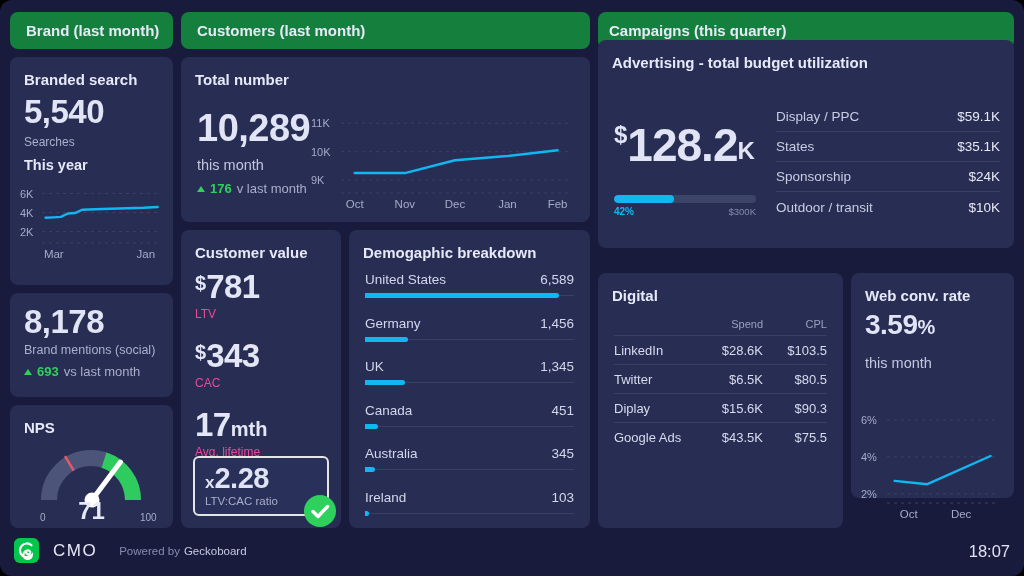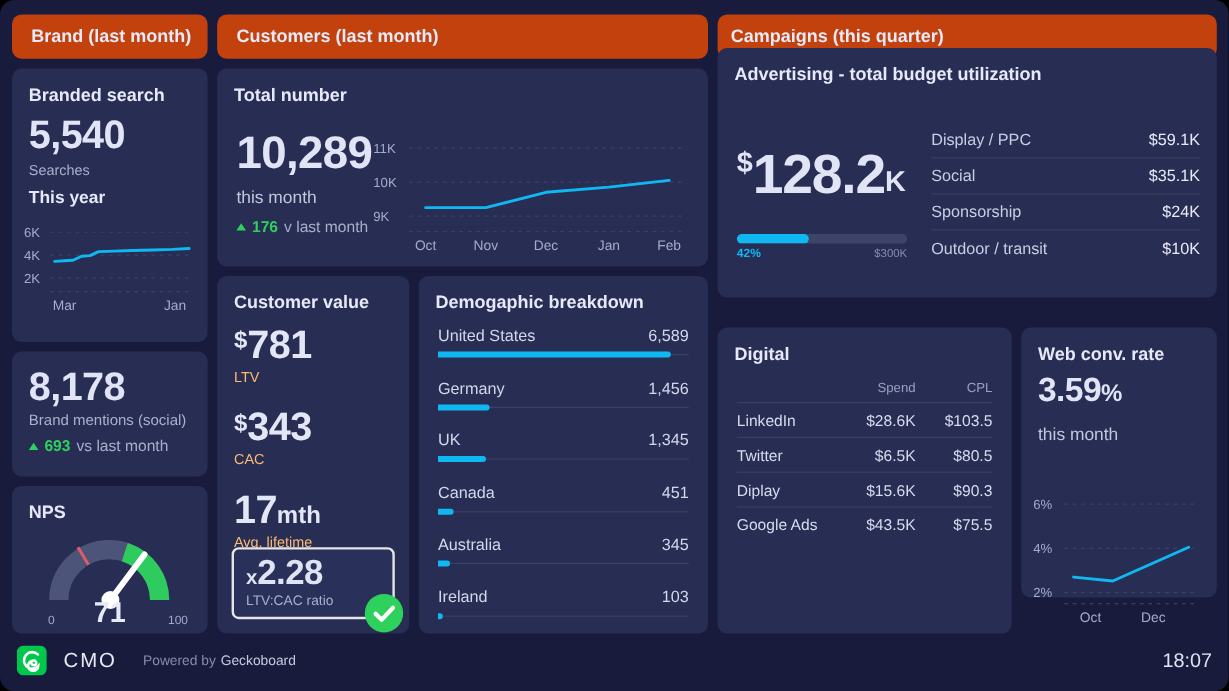--- a/index.html
+++ b/index.html
@@ -7,21 +7,21 @@
   body { font-family:"Liberation Sans","DejaVu Sans",sans-serif; }
   .screen {
     position:relative; width:1024px; height:576px;
     background:#191b3d; border-radius:12px; overflow:hidden;
     color:#e3e6f5;
   }
   .panel {
     position:absolute; background:#282d54; border-radius:8px;
   }
   .group-header {
-    position:absolute; background:#c2410c; border-radius:8px;
+    position:absolute; background:#15803d; border-radius:8px;
     font-size:15px; font-weight:bold; color:#e6e9f8;
     line-height:37px; padding-left:16px; height:37px; top:12px;
   }
   .panel-title {
     position:absolute; top:14px; left:14px; right:10px;
     font-size:15px; font-weight:bold; color:#e6e9f8;
   }
   .bignum { font-weight:bold; color:#e0e4f4; letter-spacing:-0.5px; }
   .sub { color:#aab0cd; }
   .delta { display:flex; align-items:center; gap:5px; font-size:13px; color:#a9aecb; }
@@ -73,21 +73,21 @@
   .demo-track::before { content:""; position:absolute; left:0; right:0; top:2px;
     height:1px; background:#3a3f63; }
   .demo-bar { position:absolute; left:0; top:0; height:5px; background:#10b8f2;
     border-radius:0 3px 3px 0; }
 
   
   .metric { position:absolute; left:14px; }
   .metric .pre { font-size:20px; font-weight:bold; vertical-align:8px; }
   .metric .val { font-size:33px; font-weight:bold; letter-spacing:-0.5px; }
   .metric .suf { font-size:20px; font-weight:bold; }
-  .metric .lbl { font-size:12px; color:#fdba74; margin-top:1px; }
+  .metric .lbl { font-size:12px; color:#ec4899; margin-top:1px; }
   .ratio-box { position:absolute; left:12px; right:12px; bottom:12px; height:60px;
     border:2px solid #e5e5e5; border-radius:6px; background:#29305a; padding:4px 10px; }
   .ratio-box .pre { font-size:17px; font-weight:bold; color:#dfe3f2; }
   .ratio-box .val { font-size:29px; font-weight:bold; color:#dfe3f2; letter-spacing:-0.5px; }
   .ratio-box .lbl { font-size:11.5px; color:#a9aecb; }
   .check-badge { position:absolute; right:-10px; bottom:-14px; width:34px; height:34px; }
 
   
   .gauge-wrap { position:absolute; left:19px; top:32px; width:126px; height:74px; }
   .gauge-min { position:absolute; left:30px; top:107px; font-size:10px; color:#a6abc9; }
@@ -280,21 +280,21 @@
         <span class="pct">42%</span>
         <span class="max">$300K</span>
       </div>
     </div>
     <div class="adv-list">
       <div class="adv-row">
         <span class="lbl">Display / PPC</span>
         <span class="val">$59.1K</span>
       </div>
       <div class="adv-row">
-        <span class="lbl">Social</span>
+        <span class="lbl">States</span>
         <span class="val">$35.1K</span>
       </div>
       <div class="adv-row">
         <span class="lbl">Sponsorship</span>
         <span class="val">$24K</span>
       </div>
       <div class="adv-row">
         <span class="lbl">Outdoor / transit</span>
         <span class="val">$10K</span>
       </div>

